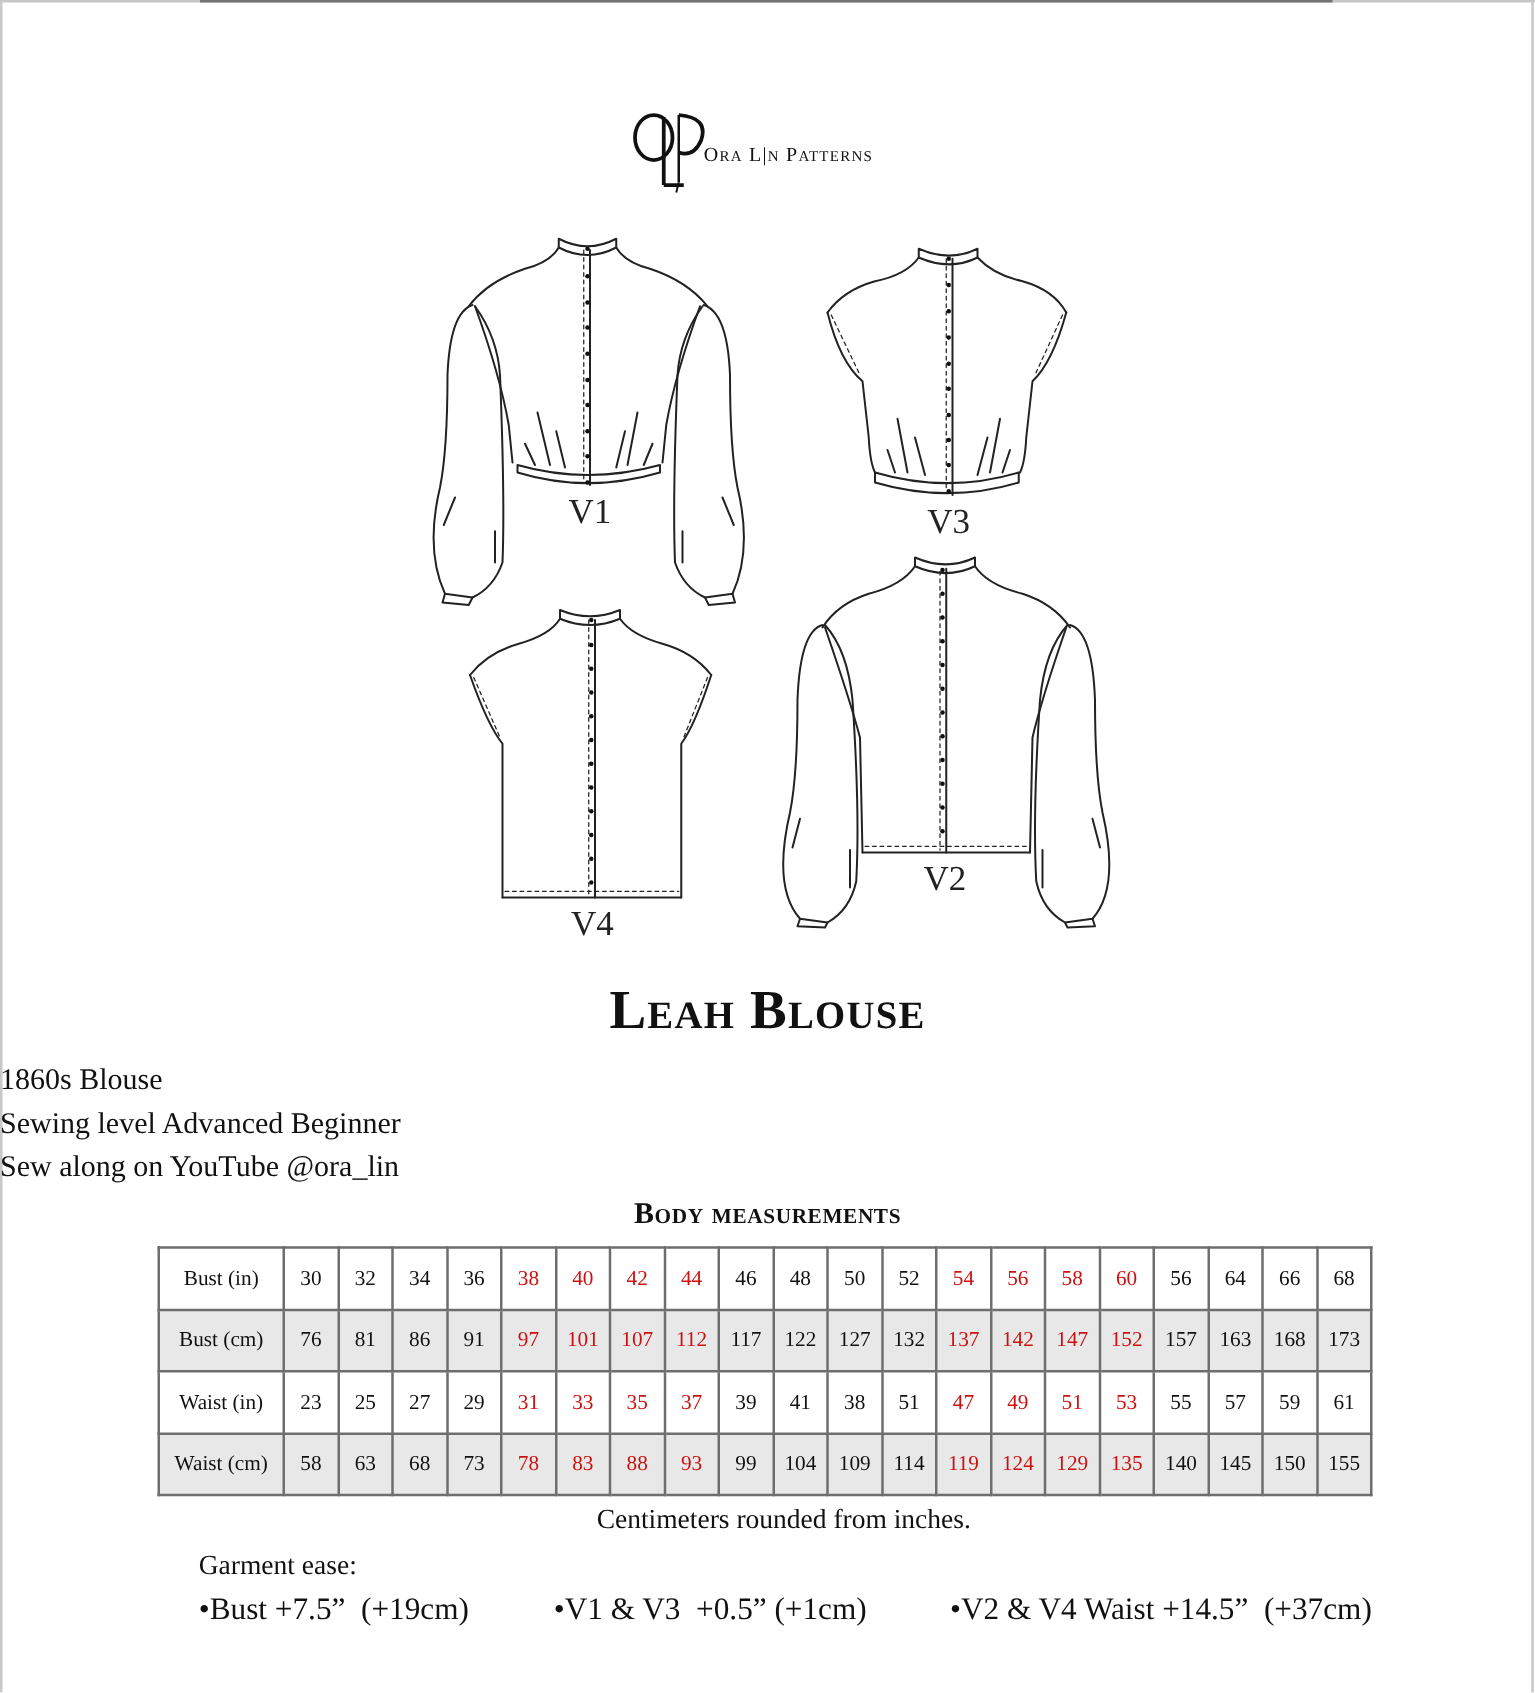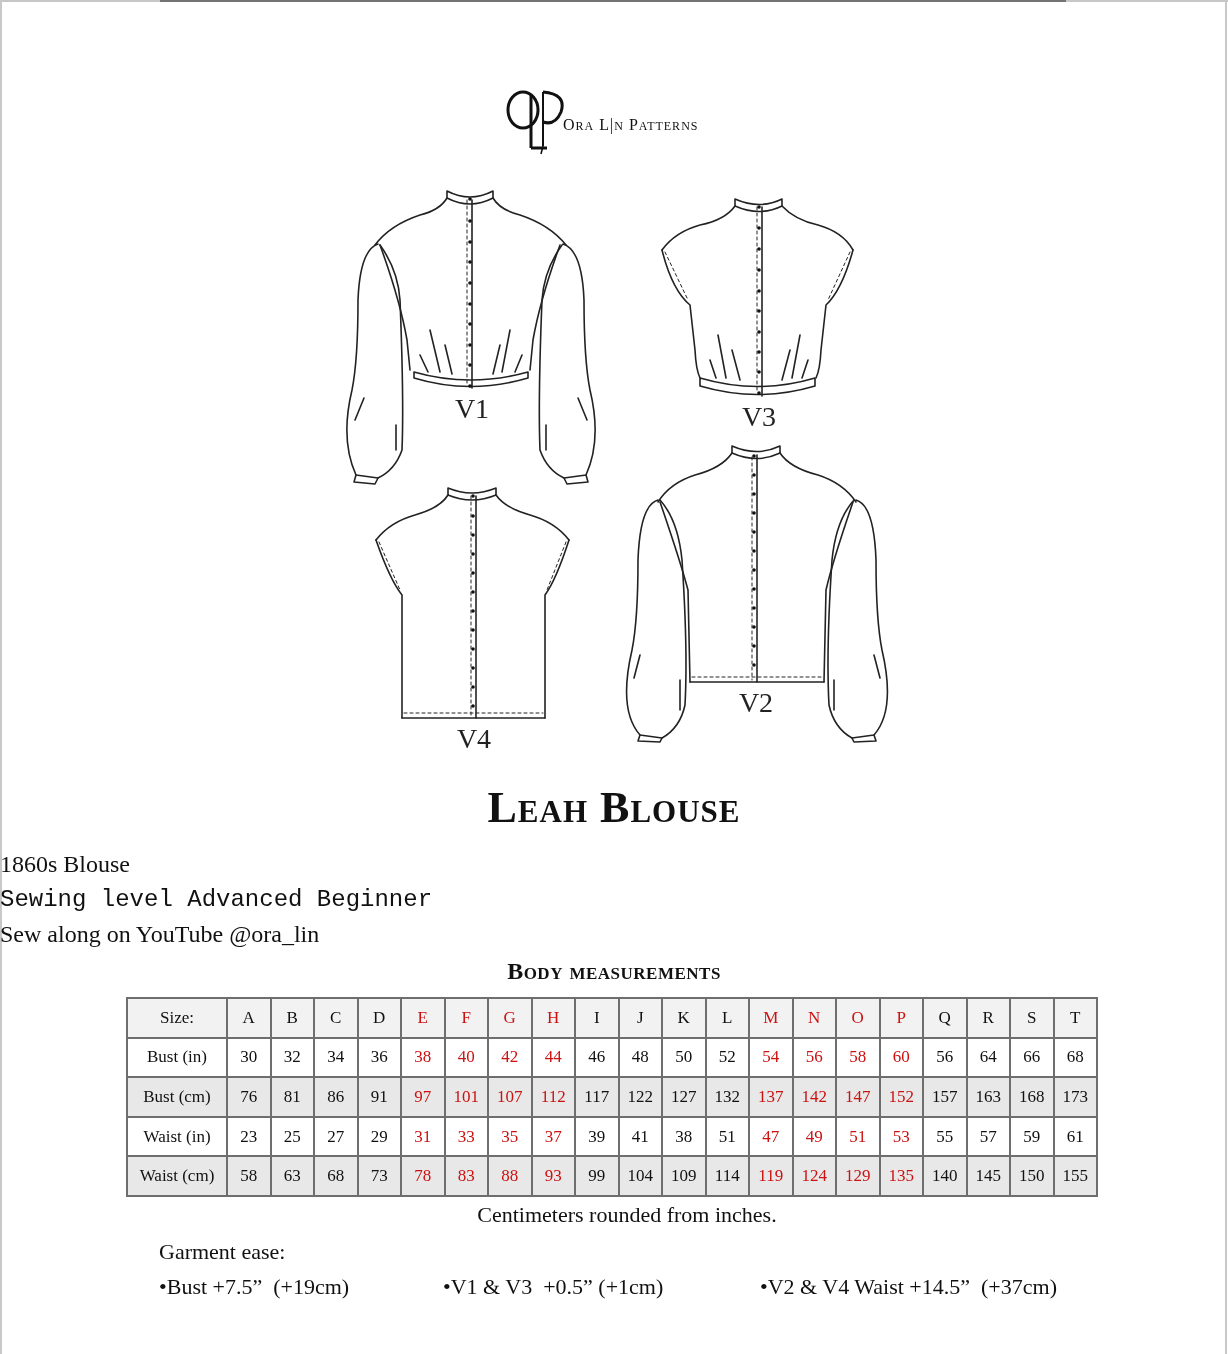--- a/index.html
+++ b/index.html
@@ -32,21 +32,21 @@
   table.sizes td {
     border: 2px solid #6e6e6e; text-align: center; vertical-align: middle; height: 36px; padding: 0;
   }
   table.sizes td.label { width: 98px; }
   table.sizes tr.hdr td { background: #f2f2f2; }
   table.sizes tr.shade td { background: #e8e8e8; }
   table.sizes td.red { color: #cc1111; }
 
   .note { position: absolute; left: 0; width: 1228px; top: 1202px; text-align: center; font-size: 22px; margin-left: 13px; }
   .ease-label { position: absolute; left: 159px; top: 1239px; font-size: 22px; }
-  .ease-item { position: absolute; top: 1274px; font-size: 22px; white-space: pre; }
+  .ease-item { position: absolute; top: 1274px; font-size: 25px; white-space: pre; }
 </style>
 </head>
 <body>
 
 <div class="topbar"></div>
 <div class="topbar-dark"></div>
 <div class="page-border-left"></div>
 <div class="page-border-right"></div>
 
 <div class="logo">
@@ -201,49 +201,26 @@
   <g font-family="Liberation Serif, serif" font-size="28" fill="#222" text-anchor="middle">
     <text x="472" y="418">V1</text>
     <text x="759" y="426">V3</text>
     <text x="474" y="748">V4</text>
     <text x="756" y="712">V2</text>
   </g>
 </svg>
 
 <div class="title">Leah Blouse</div>
 <div class="line" style="top:851px;">1860s Blouse</div>
-<div class="line" style="top:886px;font-family:Liberation Mono, monospace;">Sewing level Advanced Beginner</div>
+<div class="line" style="top:886px;">Sewing level Advanced Beginner</div>
 <div class="line" style="top:921px;">Sew along on YouTube @ora_lin</div>
 <div class="heading2" style="top:958px;">Body measurements</div>
 
 <table class="sizes" id="sizes">
   <tbody id="sizes-body">
-      <tr class="hdr">
-        <td class="label">Size:</td>
-        <td>A</td>
-        <td>B</td>
-        <td>C</td>
-        <td>D</td>
-        <td class="red">E</td>
-        <td class="red">F</td>
-        <td class="red">G</td>
-        <td class="red">H</td>
-        <td>I</td>
-        <td>J</td>
-        <td>K</td>
-        <td>L</td>
-        <td class="red">M</td>
-        <td class="red">N</td>
-        <td class="red">O</td>
-        <td class="red">P</td>
-        <td>Q</td>
-        <td>R</td>
-        <td>S</td>
-        <td>T</td>
-      </tr>
       <tr>
         <td class="label">Bust (in)</td>
         <td>30</td>
         <td>32</td>
         <td>34</td>
         <td>36</td>
         <td class="red">38</td>
         <td class="red">40</td>
         <td class="red">42</td>
         <td class="red">44</td>

